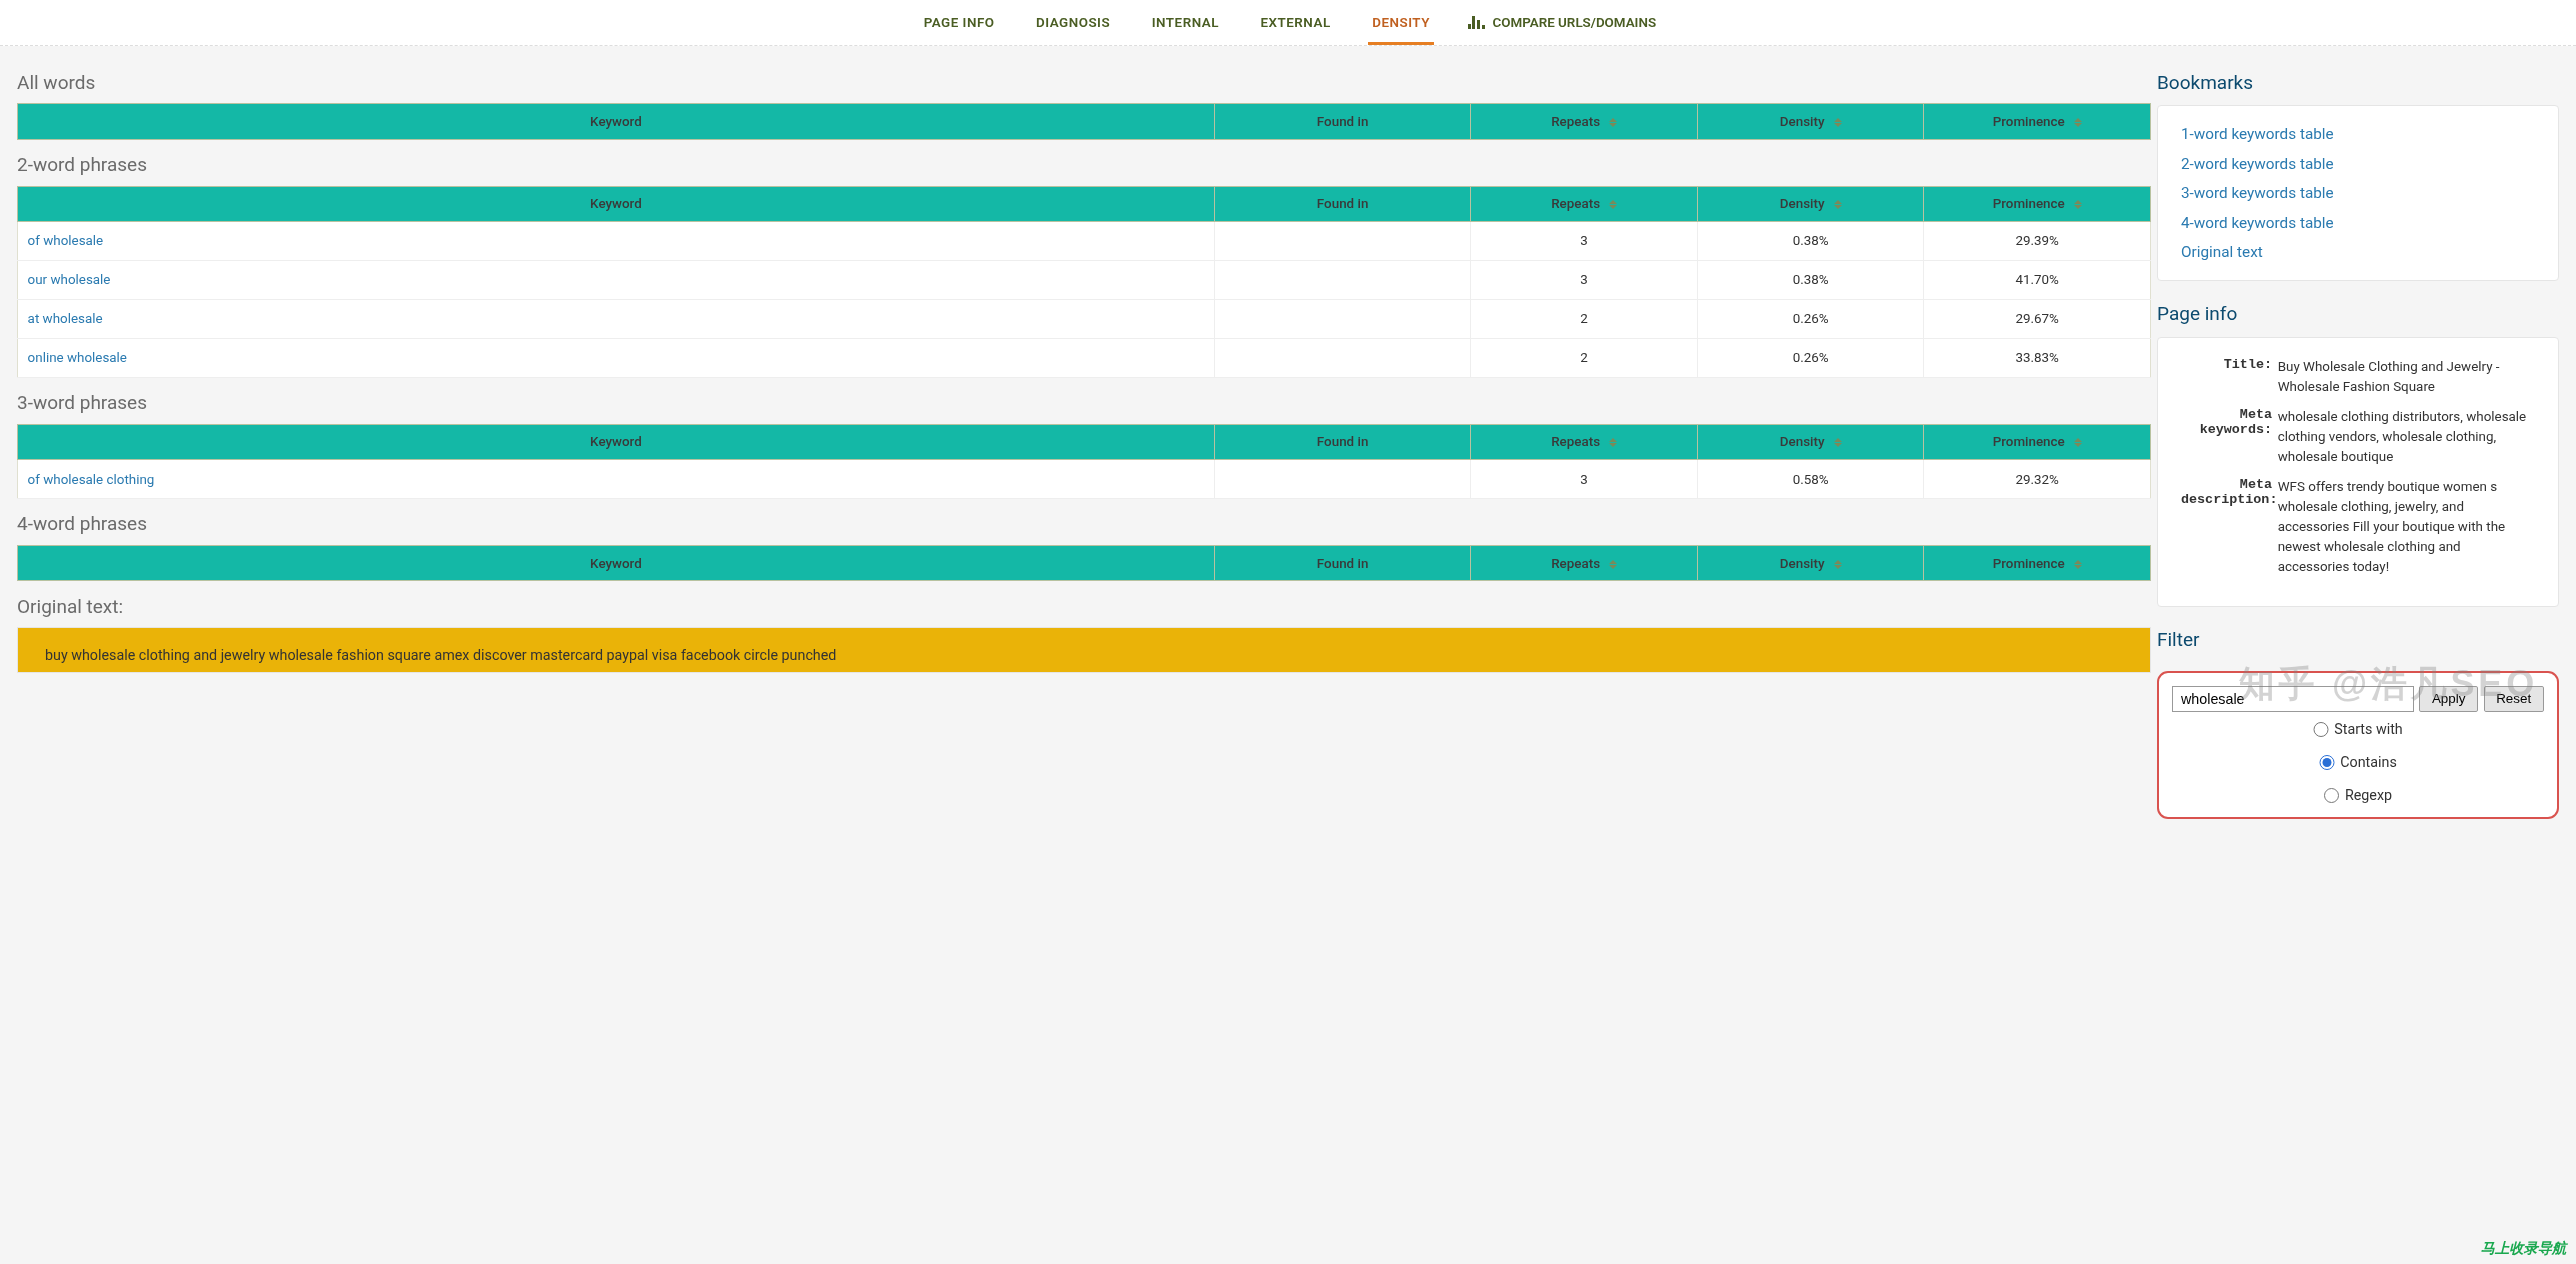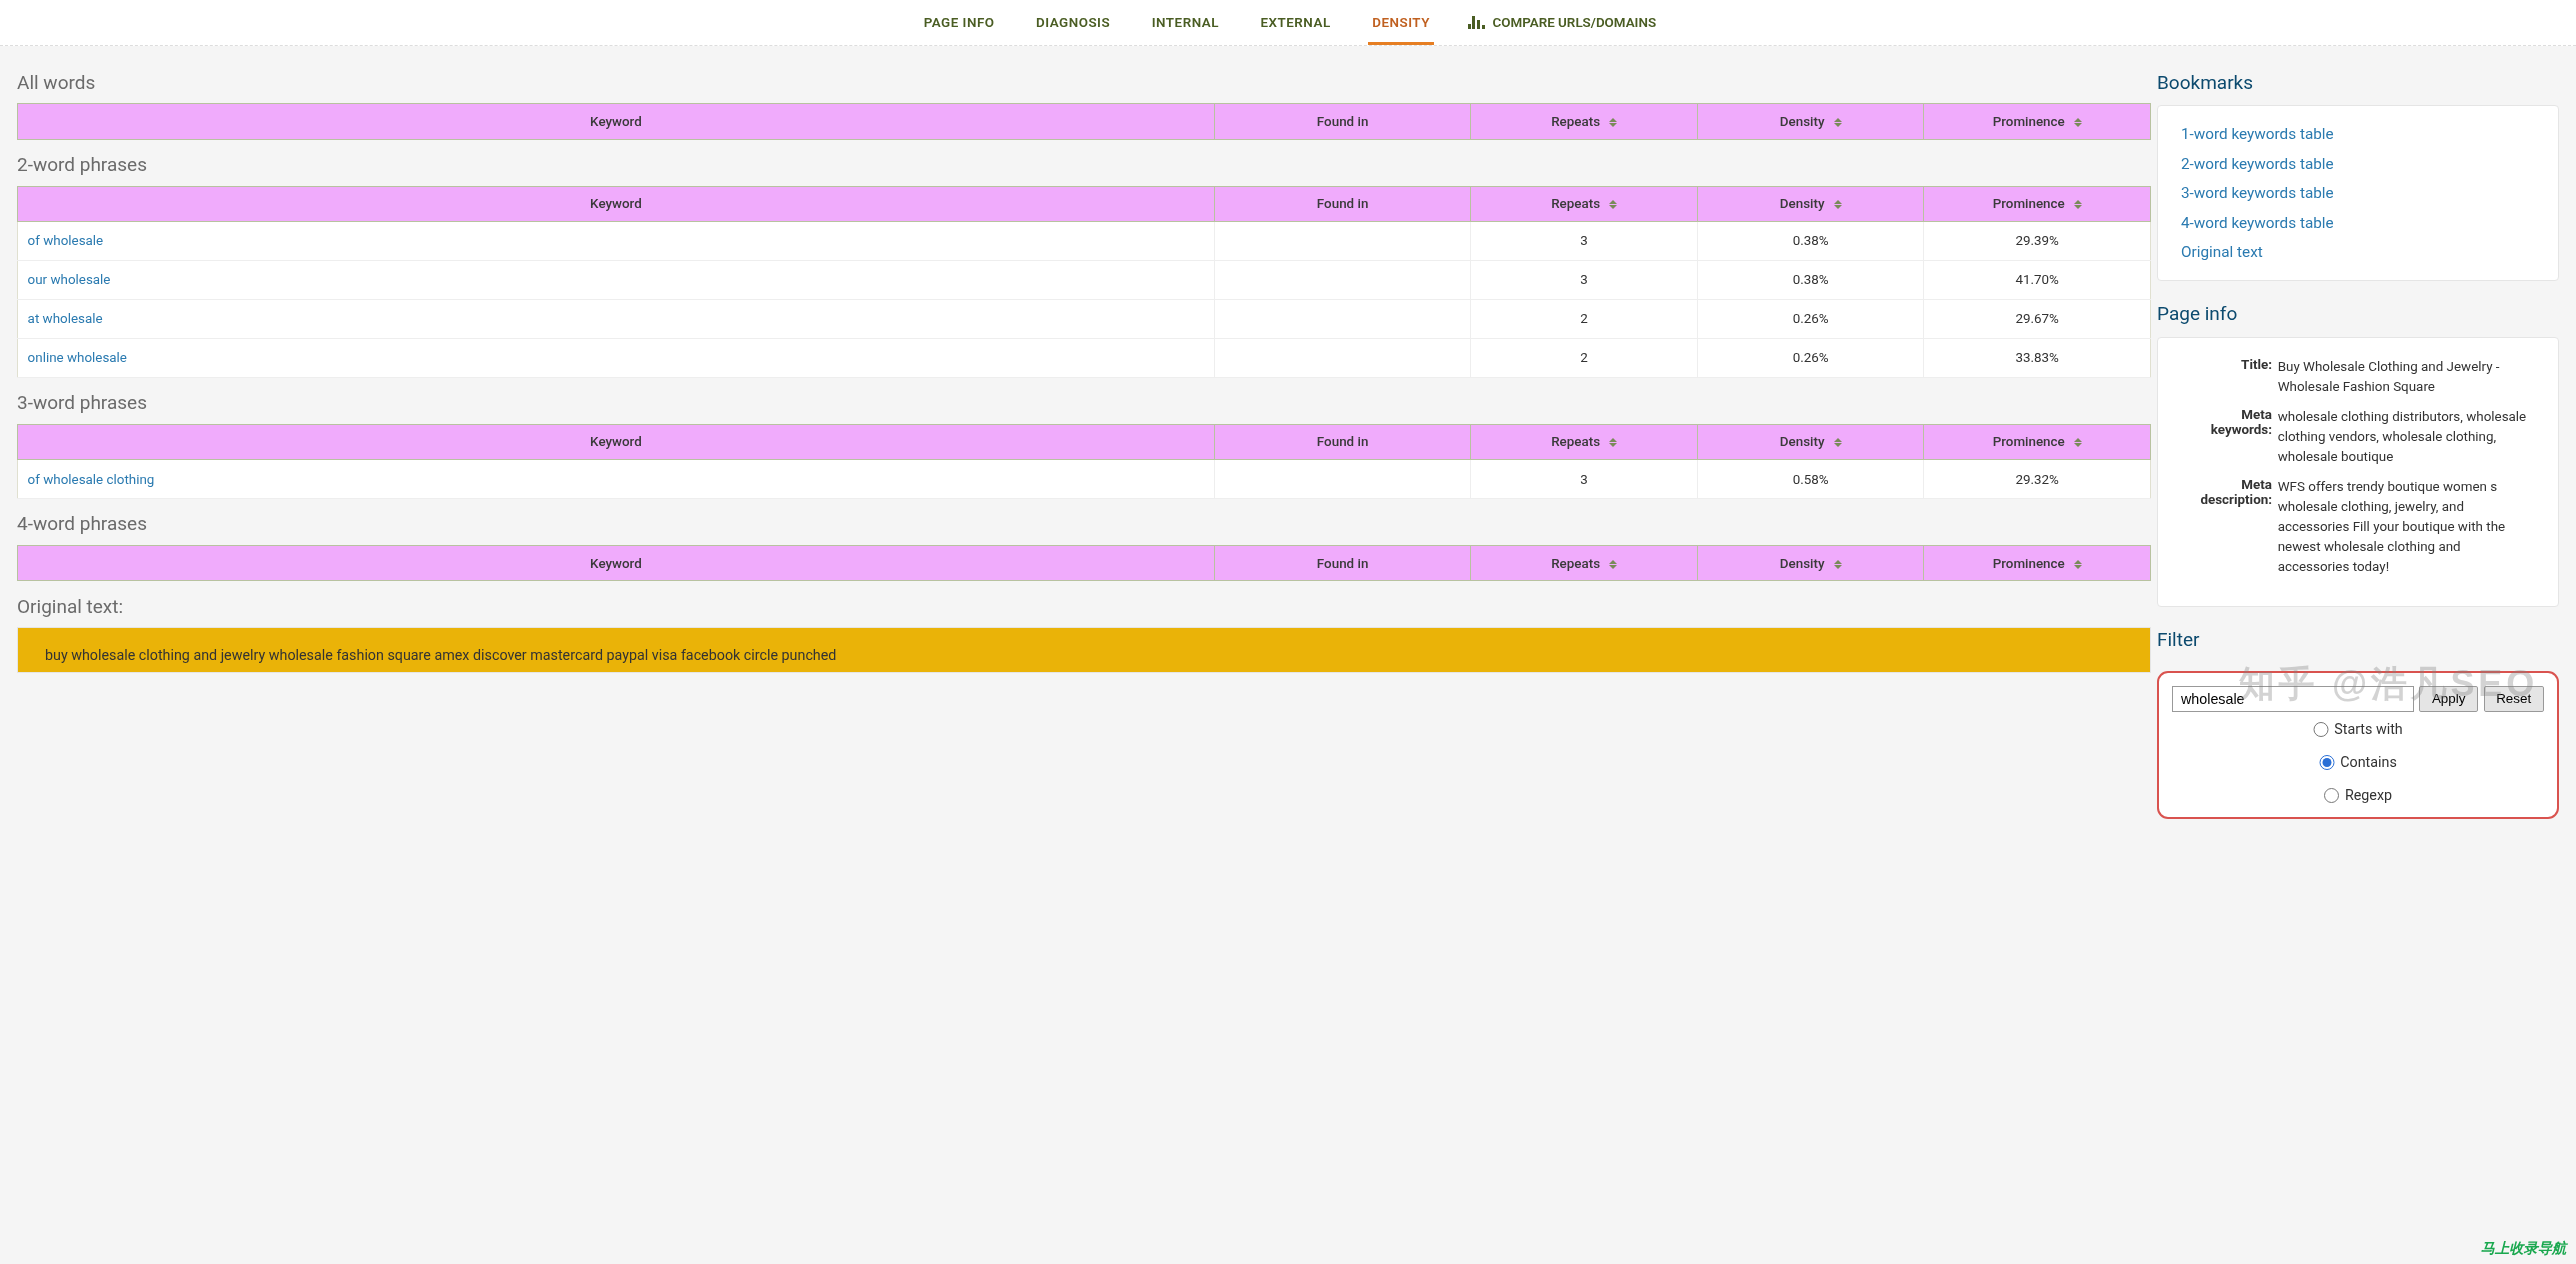--- a/index.html
+++ b/index.html
@@ -84,21 +84,21 @@
     margin: 13.4px 0 9.6px 0;
   }
 
   table.kw {
     width: 100%;
     border-collapse: collapse;
     background: #fff;
     border: 1px solid #e0e0d0;
   }
   table.kw th {
-    background: #f0abfc;
+    background: #14b8a6;
     color: #3a3a3a;
     font-weight: 500;
     padding: 9.6px 7.6px;
     border: 1px solid #b8c2a0;
     font-size: 13.4px;
     position: relative;
   }
   table.kw th .sort {
     display: inline-flex;
     flex-direction: column;
@@ -162,20 +162,21 @@
     display: flex;
     margin-bottom: 9.6px;
     gap: 5.7px;
   }
   .pageinfo-row .label {
     width: 91px;
     text-align: right;
     font-weight: 700;
     color: #333;
     flex-shrink: 0;
+    font-family: Liberation Mono, monospace;
   }
   .pageinfo-row .value {
     color: #333;
     line-height: 1.5;
   }
 
   .filter-box {
     border: 2.9px solid #d9534f;
     border-radius: 11px;
     padding: 13.4px 13.4px;

